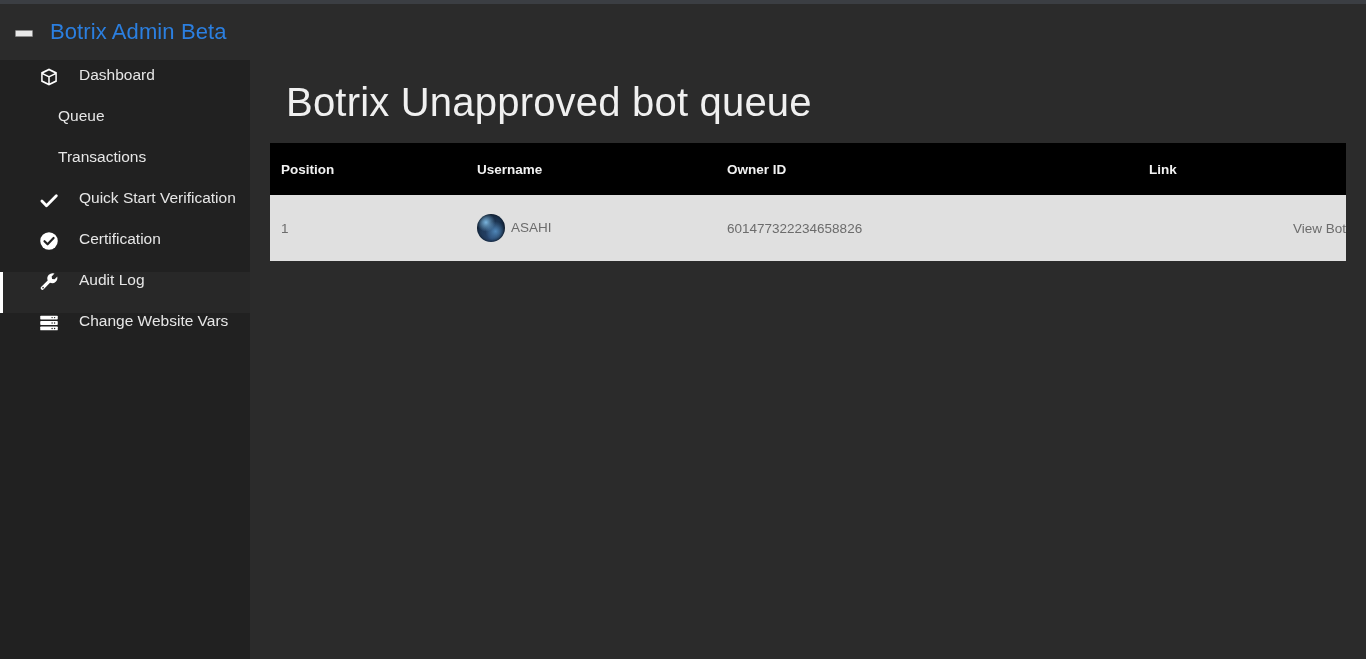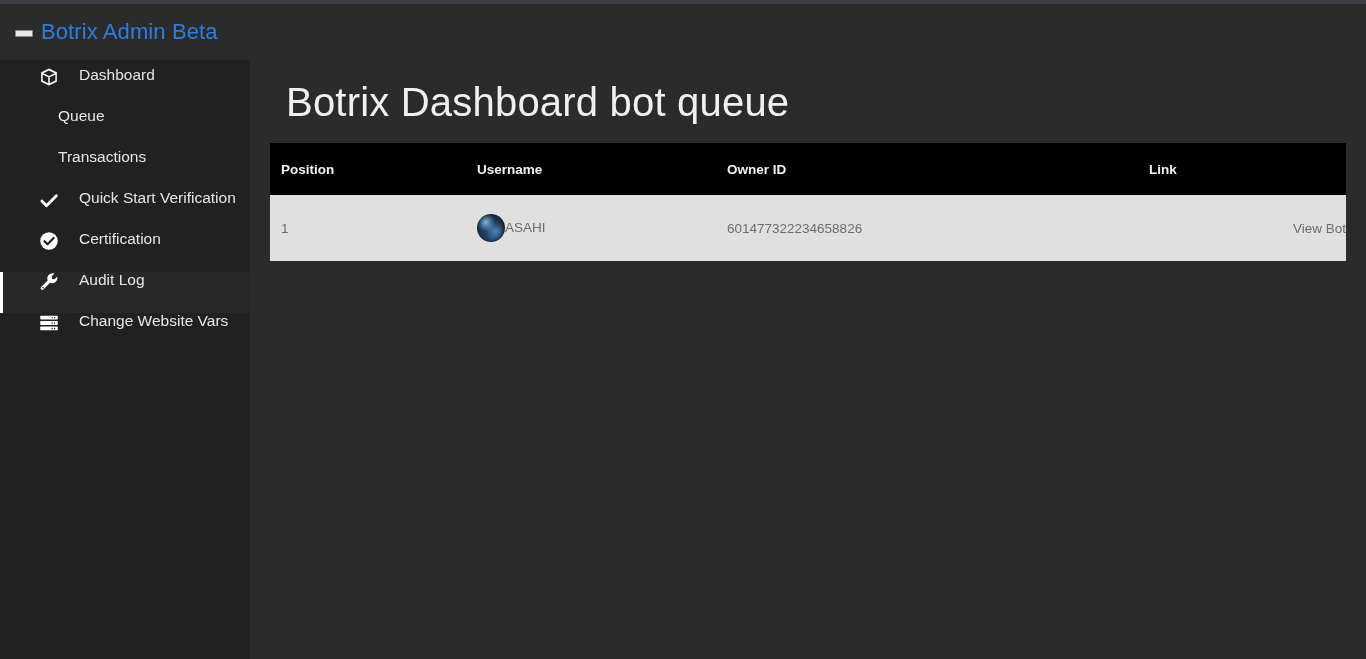--- a/index.html
+++ b/index.html
@@ -28,21 +28,21 @@
     width: 1366px;
     height: 56px;
     background: #2b2b2b;
     display: flex;
     align-items: center;
     padding-left: 14px;
   }
   .navbar-brand {
     display: flex;
     align-items: center;
-    gap: 9px;
+    gap: 18px;
     text-decoration: none;
   }
   .brand-icon {
     width: 18px;
     height: 14px;
     position: relative;
     display: inline-block;
     flex: none;
   }
   .brand-icon::after {
@@ -157,20 +157,21 @@
     vertical-align: middle;
   }
   .col-position { width: 196px; }
   .col-username { width: 250px; }
   .col-ownerid  { width: 422px; }
   .col-link     { width: 208px; text-align: right; }
 
   .user-cell {
     display: flex;
     align-items: center;
+    gap: 6px;
     padding-left: 0;
   }
   .avatar {
     width: 28px;
     height: 28px;
     border-radius: 50%;
     flex: none;
     background:
       radial-gradient(circle at 32% 30%, #7ab4dd 0%, rgba(122,180,221,0) 34%),
       radial-gradient(circle at 66% 62%, #4f86b8 0%, rgba(79,134,184,0) 40%),
@@ -263,21 +264,21 @@
         <circle cx="15.7" cy="18.5" r="0.85" fill="#212121"></circle>
       </svg>
     </span>
     <span class="nav-label">Change Website Vars</span>
   </a>
 
 </nav>
 
 <main class="main">
 
-  <h1 class="page-title">Botrix Dashboard bot queue</h1>
+  <h1 class="page-title">Botrix Unapproved bot queue</h1>
 
   <div class="table-wrap">
     <table class="queue-table">
       <thead>
         <tr>
           <th class="col-position">Position</th>
           <th class="col-username">Username</th>
           <th class="col-ownerid">Owner ID</th>
           <th class="col-link">Link</th>
         </tr>

